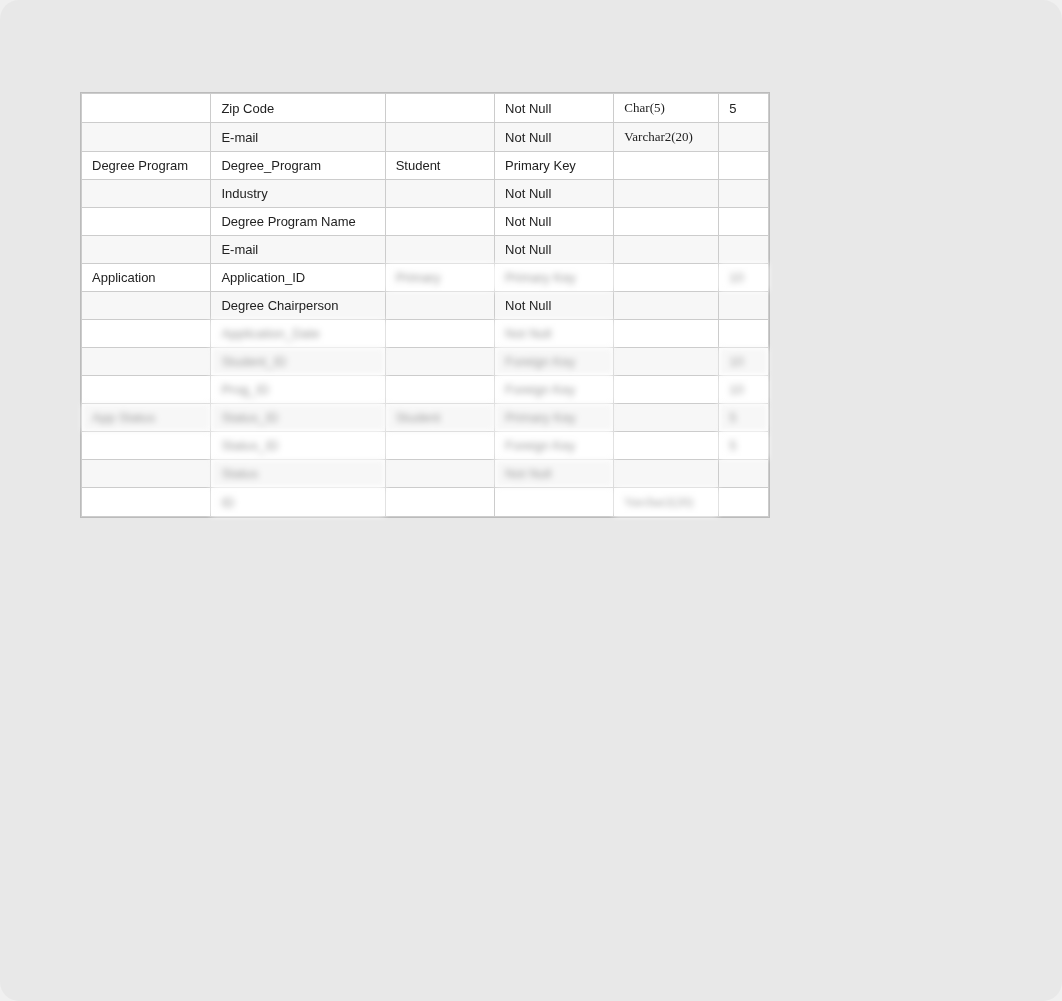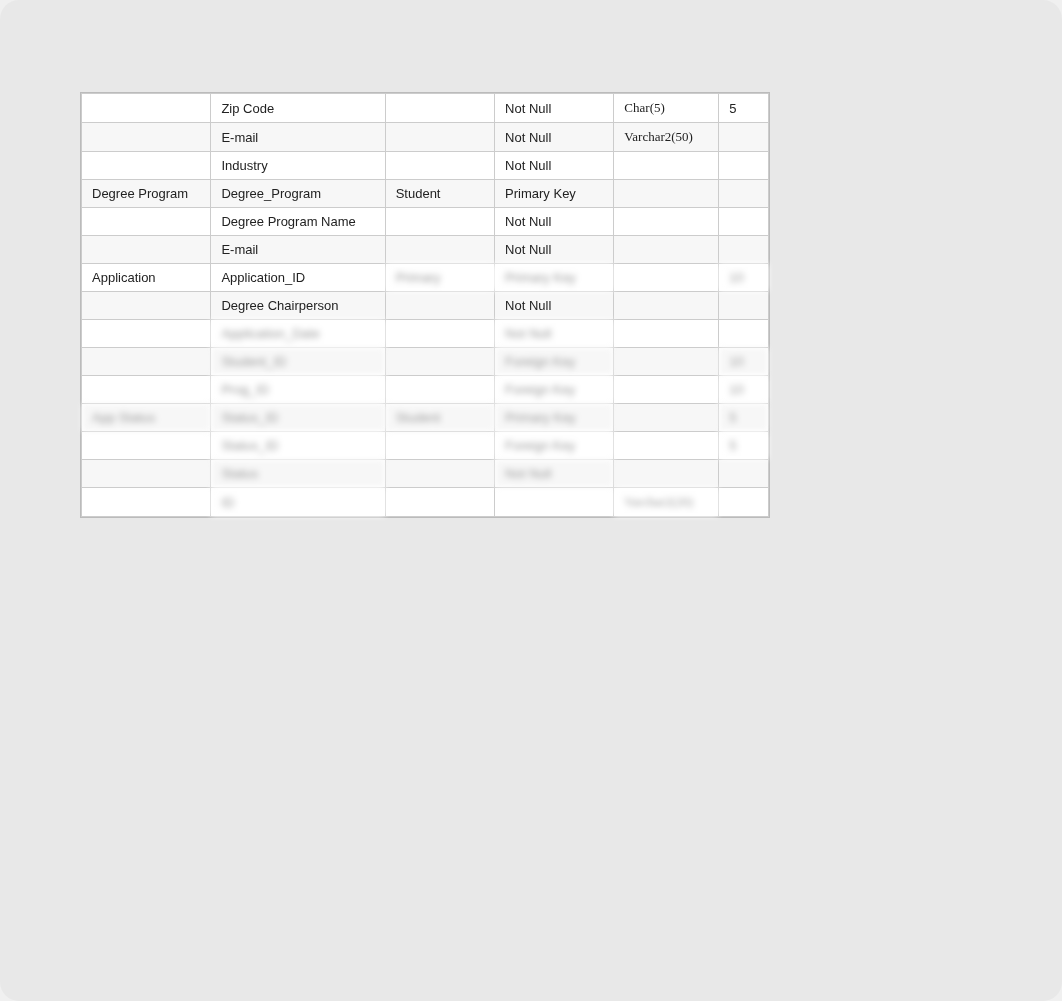--- a/index.html
+++ b/index.html
@@ -67,38 +67,38 @@
           <td class="col-constraint">Not Null</td>
           <td class="col-type">Char(5)</td>
           <td class="col-size">5</td>
         </tr>
 
         <tr>
           <td class="col-entity"></td>
           <td class="col-attr">E-mail</td>
           <td class="col-rel"></td>
           <td class="col-constraint">Not Null</td>
-          <td class="col-type">Varchar2(50)</td>
+          <td class="col-type">Varchar2(20)</td>
+          <td class="col-size"></td>
+        </tr>
+
+        <tr>
+          <td class="col-entity">Degree Program</td>
+          <td class="col-attr">Degree_Program</td>
+          <td class="col-rel">Student</td>
+          <td class="col-constraint">Primary Key</td>
+          <td class="col-type"></td>
           <td class="col-size"></td>
         </tr>
 
         <tr>
           <td class="col-entity"></td>
           <td class="col-attr">Industry</td>
           <td class="col-rel"></td>
           <td class="col-constraint">Not Null</td>
-          <td class="col-type"></td>
-          <td class="col-size"></td>
-        </tr>
-
-        <tr>
-          <td class="col-entity">Degree Program</td>
-          <td class="col-attr">Degree_Program</td>
-          <td class="col-rel">Student</td>
-          <td class="col-constraint">Primary Key</td>
           <td class="col-type"></td>
           <td class="col-size"></td>
         </tr>
 
         <tr>
           <td class="col-entity"></td>
           <td class="col-attr">Degree Program Name</td>
           <td class="col-rel"></td>
           <td class="col-constraint">Not Null</td>
           <td class="col-type"></td>

